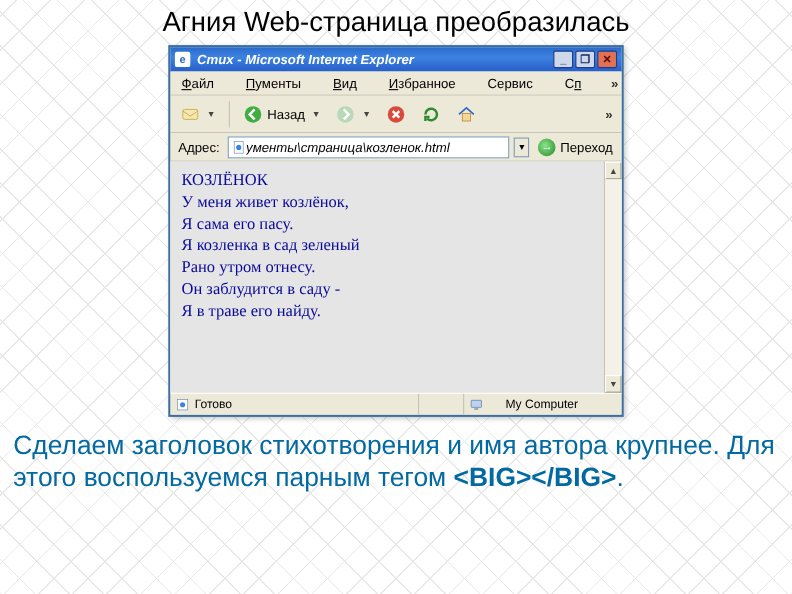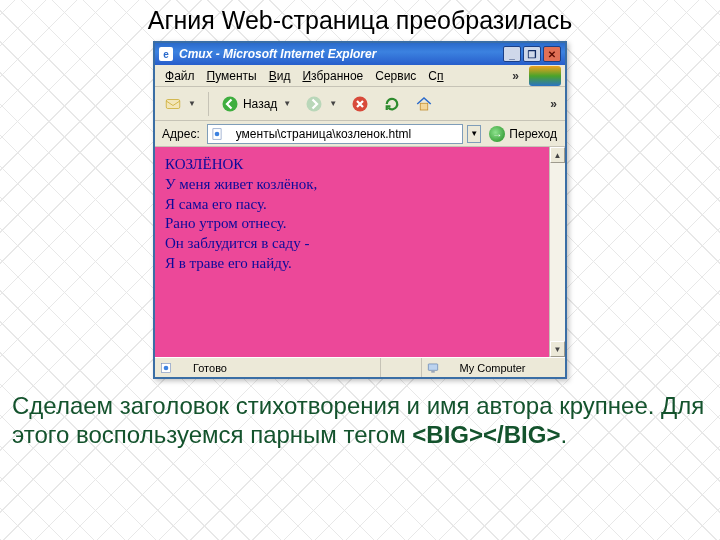--- a/index.html
+++ b/index.html
@@ -47,21 +47,21 @@
   }
   .title-caption { flex:1; white-space:nowrap; overflow:hidden;font-style:italic; }
   .win-btns { display:flex; gap:2px; }
   .win-btn {
     width:18px;height:16px;background:#cfd8ea;border:1px solid #1b3f86;border-radius:2px;
     display:flex;align-items:center;justify-content:center;font-size:10px;color:#102a63;font-family:Arial;
   }
   .win-btn.close{background:#e17055;color:#5a0b00;}
   .menubar {
     display:flex;align-items:center;height:22px;background:#ece9d8;
-    font-size:12px;padding:0 4px;gap:0;border-bottom:1px solid #c6c3b6;
+    font-size:12px;padding:0 4px;gap:17px;border-bottom:1px solid #c6c3b6;
   }
   .menu-item{padding:2px 6px;}
   .menu-item u{text-decoration:underline;}
   .chevrons{margin-left:auto;font-size:12px;font-weight:bold;color:#333;padding:0 4px;}
   .xp-logo{
     width:32px;height:20px;margin-left:6px;background:linear-gradient(#f0a020,#4aa32a 50%,#2a72c5);border-radius:3px;
   }
   .toolbar{
     display:flex;align-items:center;height:34px;background:#ece9d8;padding:0 4px;gap:4px;border-bottom:1px solid #c6c3b6;
   }
@@ -71,49 +71,49 @@
   }
   .icon{width:18px;height:18px;display:flex;align-items:center;justify-content:center;}
   .icon svg{width:18px;height:18px;}
   .sep{width:1px;height:24px;background:#c6c3b6;margin:0 3px;}
   .dd{font-size:8px;color:#444;margin-left:2px;}
   .addrbar{
     display:flex;align-items:center;height:26px;background:#ece9d8;padding:0 4px;gap:4px;border-bottom:1px solid #c6c3b6;font-size:12px;
   }
   .addr-label{padding:0 3px;}
   .addr-field{
-    flex:1;display:flex;align-items:center;background:#fff;border:1px solid #7f9db9;height:20px;padding:0 2px;gap:12px;
+    flex:1;display:flex;align-items:center;background:#fff;border:1px solid #7f9db9;height:20px;padding:0 2px;gap:0;font-style:italic;
   }
   .addr-field .doc-icon{width:14px;height:14px;display:flex;align-items:center;justify-content:center;}
   .addr-text{flex:1;font-size:12px;white-space:nowrap;overflow:hidden;}
   .addr-dd{width:14px;height:18px;border:1px solid #7f9db9;background:#ece9d8;display:flex;align-items:center;justify-content:center;font-size:8px;}
   .go-btn{display:flex;align-items:center;gap:4px;padding:0 4px;}
   .go-icon{width:16px;height:16px;background:radial-gradient(circle at 40% 40%,#8de28d,#1e8a1e);border-radius:50%;display:flex;align-items:center;justify-content:center;color:#fff;font-size:10px;}
   .viewport{
     display:flex;height:210px;background:#fff;
   }
   .content{
-    flex:1;background:#ec4899;padding:8px 10px;font-family:"Times New Roman",serif;color:#0a0a9a;font-size:15px;line-height:1.32;
+    flex:1;background:#e5e5e5;padding:8px 10px;font-family:"Times New Roman",serif;color:#0a0a9a;font-size:15px;line-height:1.32;
     overflow:hidden;
   }
   .content .line{white-space:nowrap;}
   .vscroll{
     width:16px;background:#ece9d8;border-left:1px solid #c6c3b6;display:flex;flex-direction:column;
   }
   .sbtn{height:16px;background:#ece9d8;border:1px solid #fff;border-right-color:#9e9a8d;border-bottom-color:#9e9a8d;display:flex;align-items:center;justify-content:center;font-size:8px;color:#444;}
   .strack{flex:1;background:#f4f2e8;}
   .statusbar{
     display:flex;align-items:center;height:20px;background:#ece9d8;border-top:1px solid #fff;font-size:11px;
   }
-  .status-left{flex:0 0 55%;display:flex;align-items:center;gap:20px;padding:0 4px;border-right:1px solid #c6c3b6;height:100%;}
+  .status-left{flex:0 0 55%;display:flex;align-items:center;gap:4px;padding:0 4px;border-right:1px solid #c6c3b6;height:100%;}
   .status-mid{flex:1;border-right:1px solid #c6c3b6;height:100%;}
   .status-right{flex:0 0 35%;display:flex;align-items:center;gap:20px;padding:0 4px;height:100%;}
   .smicon{width:14px;height:14px;}
   .body-text{
-    font-size:24px;line-height:1.22;padding:4px 12px 0 12px;color:#14532d;
+    font-size:24px;line-height:1.22;padding:4px 12px 0 12px;color:#0369a1;
   }
   .body-text .tag-bold{font-weight:bold;}
 </style>
 </head>
 <body>
 
 <div class="heading">Агния Web-страница преобразилась</div>
 
 <div class="ie-window">
   <div class="titlebar">
@@ -210,20 +210,21 @@
       <span class="go-icon">→</span>
       <span>Переход</span>
     </div>
   </div>
 
   <div class="viewport">
     <div class="content">
       <div class="line">КОЗЛЁНОК</div>
       <div class="line">У меня живет козлёнок,</div>
       <div class="line">Я сама его пасу.</div>
+      <div class="line">Я козленка в сад зеленый</div>
       <div class="line">Рано утром отнесу.</div>
       <div class="line">Он заблудится в саду -</div>
       <div class="line">Я в траве его найду.</div>
     </div>
     <div class="vscroll">
       <div class="sbtn">▲</div>
       <div class="strack"></div>
       <div class="sbtn">▼</div>
     </div>
   </div>

